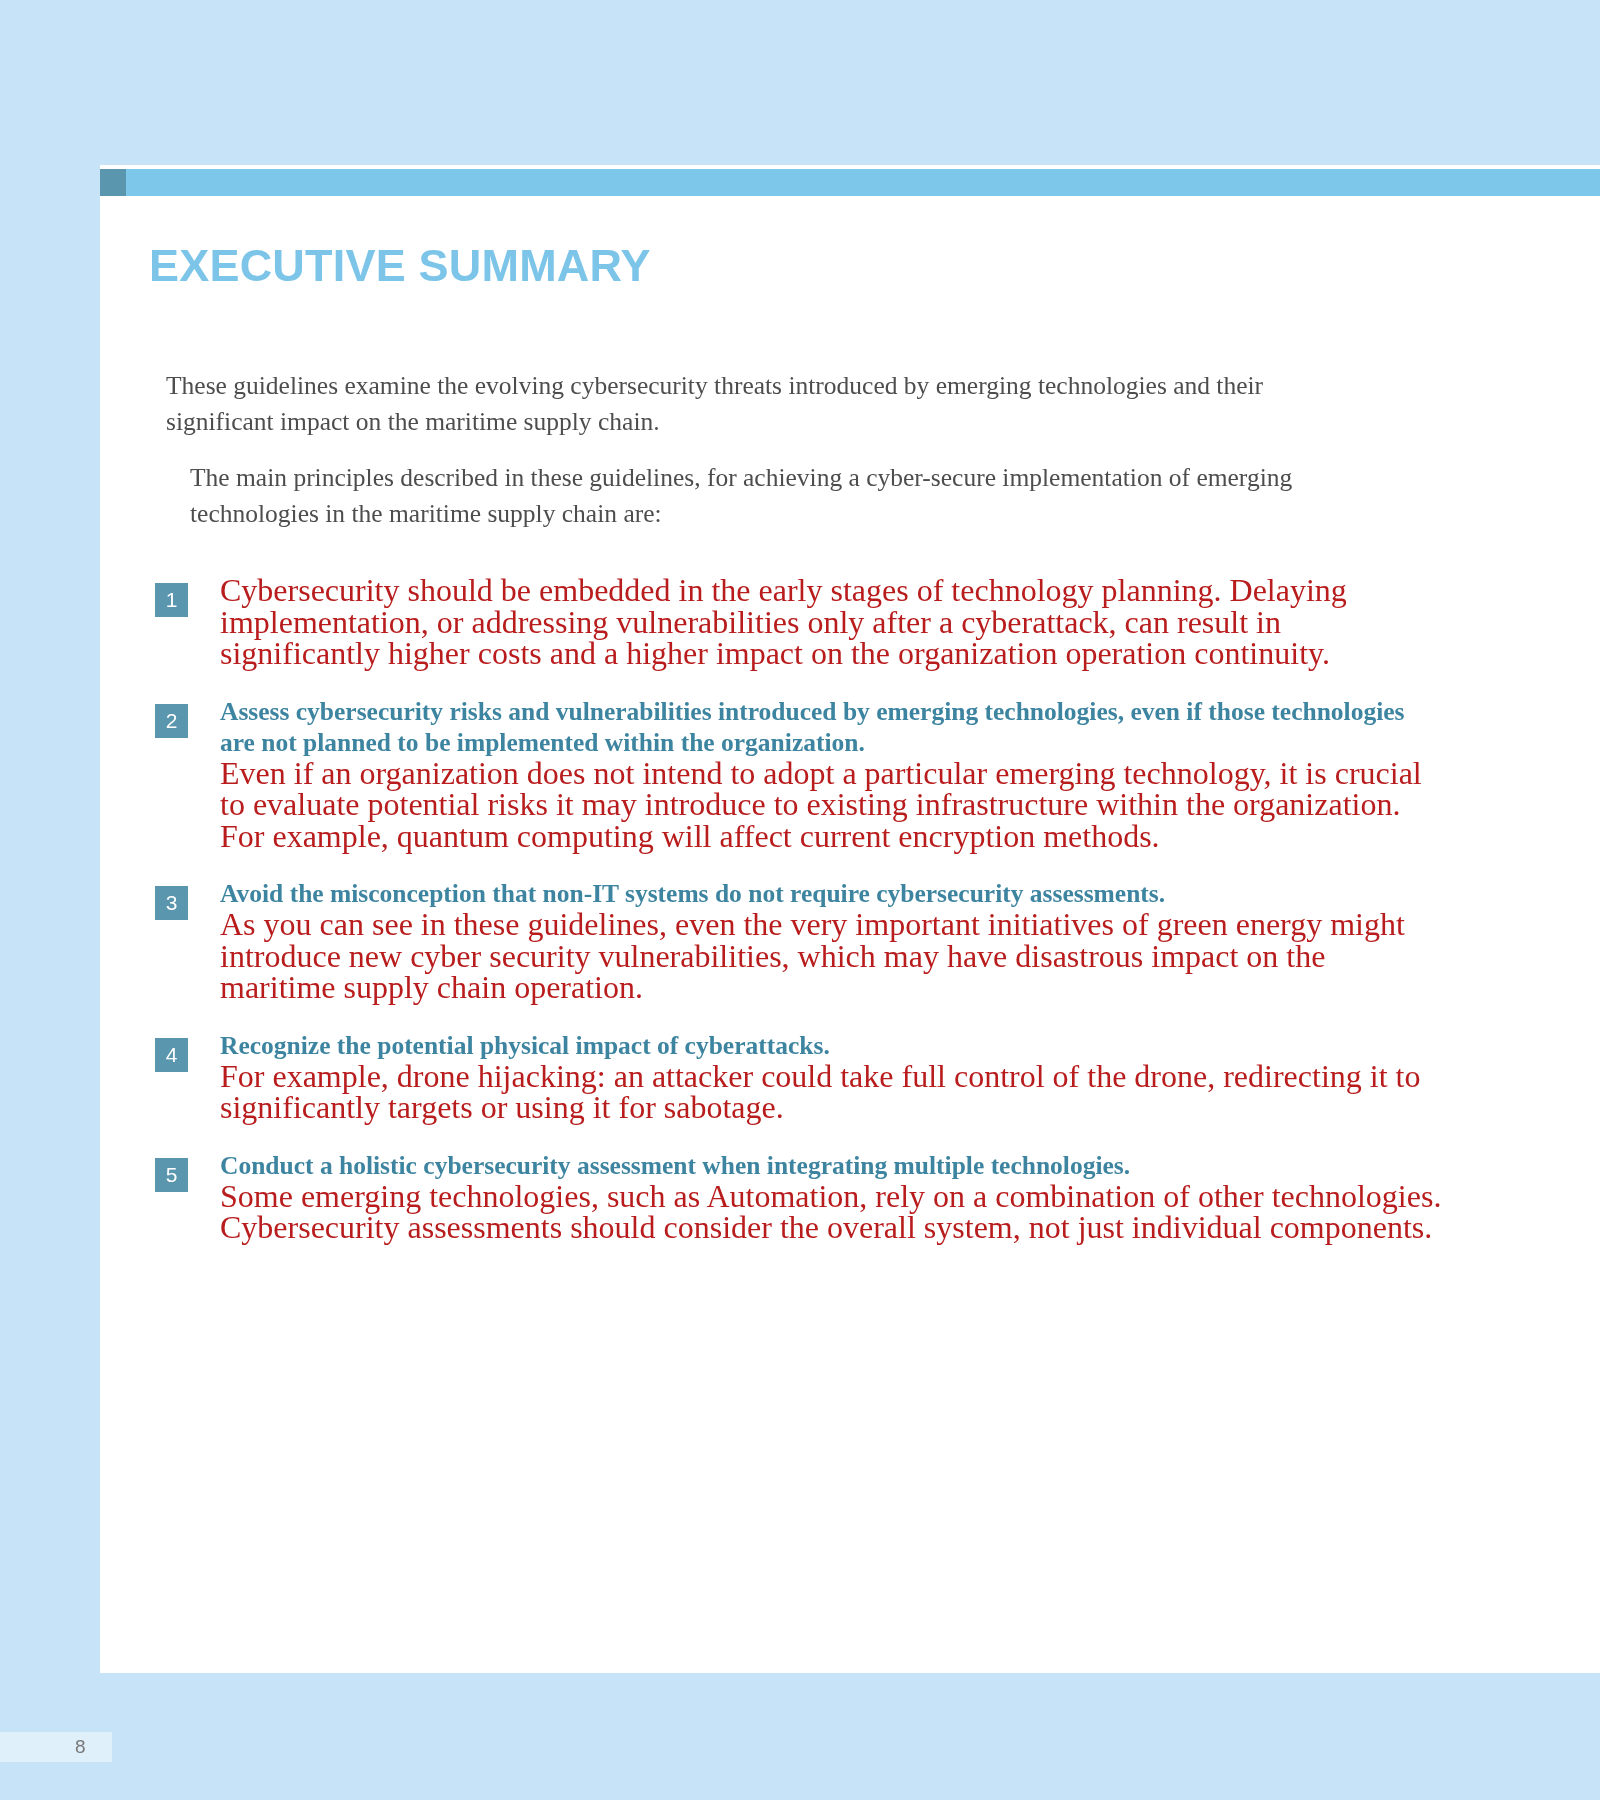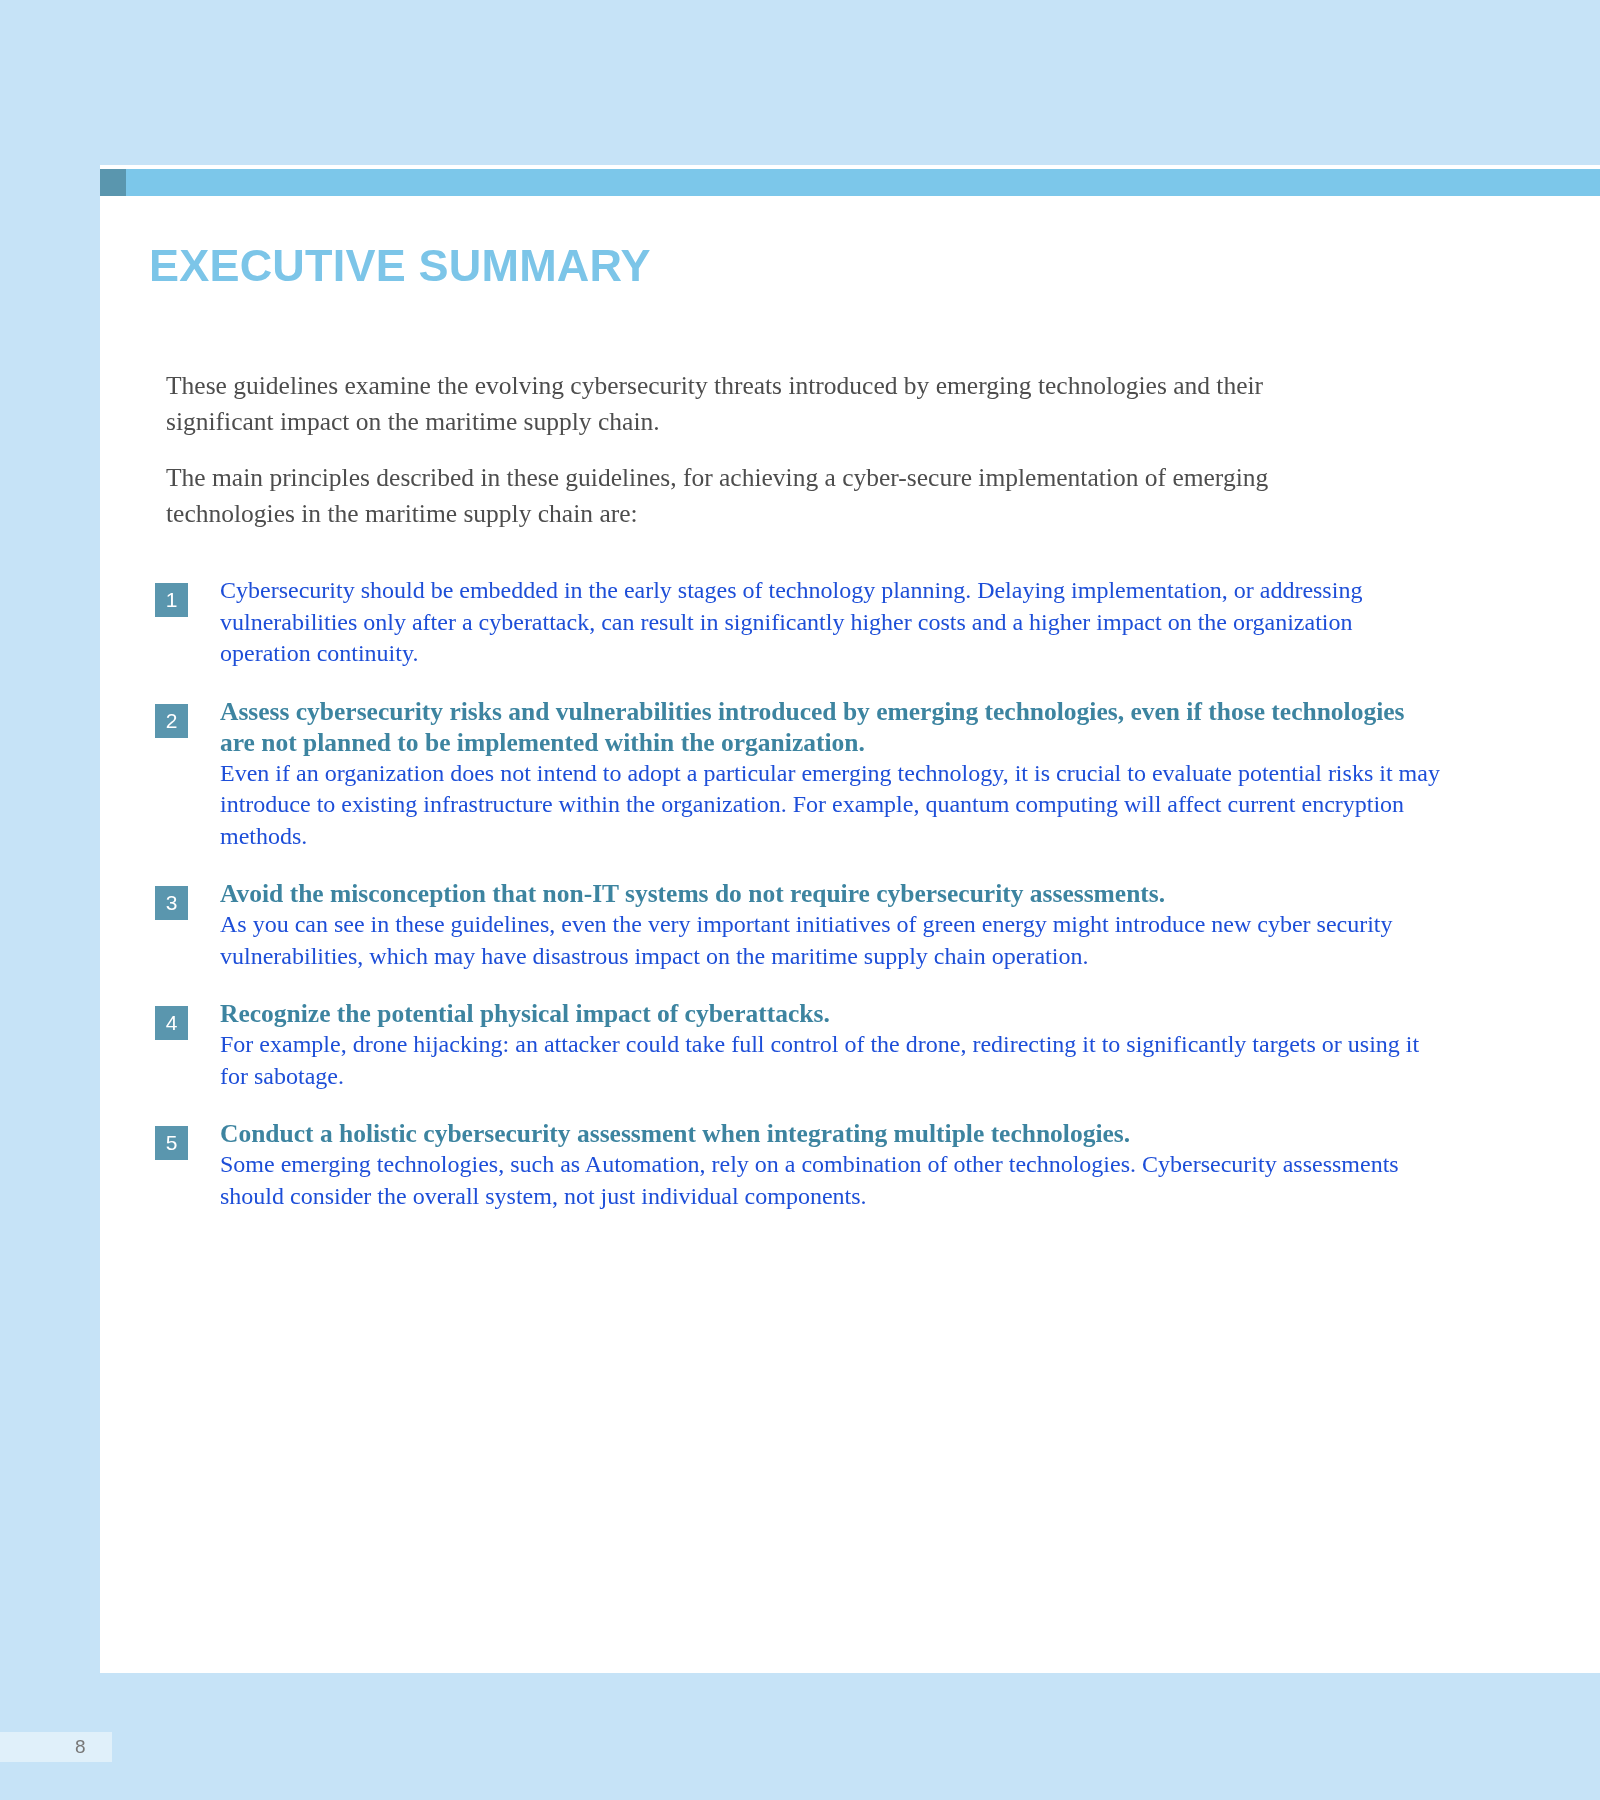--- a/index.html
+++ b/index.html
@@ -64,21 +64,21 @@
   .intro {
     position: absolute;
     left: 166px;
     width: 1200px;
     font-family: "Liberation Serif", serif;
     font-size: 25.5px;
     line-height: 36px;
     color: #4d4d4d;
   }
   .intro-1 { top: 368px; }
-  .intro-2 { top: 460px; }
+  .intro-2 { top: 460px; margin-left: 24px; }
   .intro p { margin: 0; }
 
   
   .principles {
     position: absolute;
     left: 155px;
     top: 575px;
     width: 1290px;
   }
 
@@ -105,23 +105,23 @@
   .principle-title {
     font-family: "Liberation Serif", serif;
     font-weight: bold;
     font-size: 25.5px;
     line-height: 31px;
     color: #3d84a0;
   }
 
   .principle-body {
     font-family: "Liberation Serif", serif;
-    font-size: 24px;
+    font-size: 32px;
     line-height: 31.5px;
-    color: #1d4ed8;
+    color: #b91c1c;
   }
 
   
   .page-number-box {
     position: absolute;
     left: 0;
     top: 1732px;
     width: 112px;
     height: 30px;
     background: #e0f0fa;

